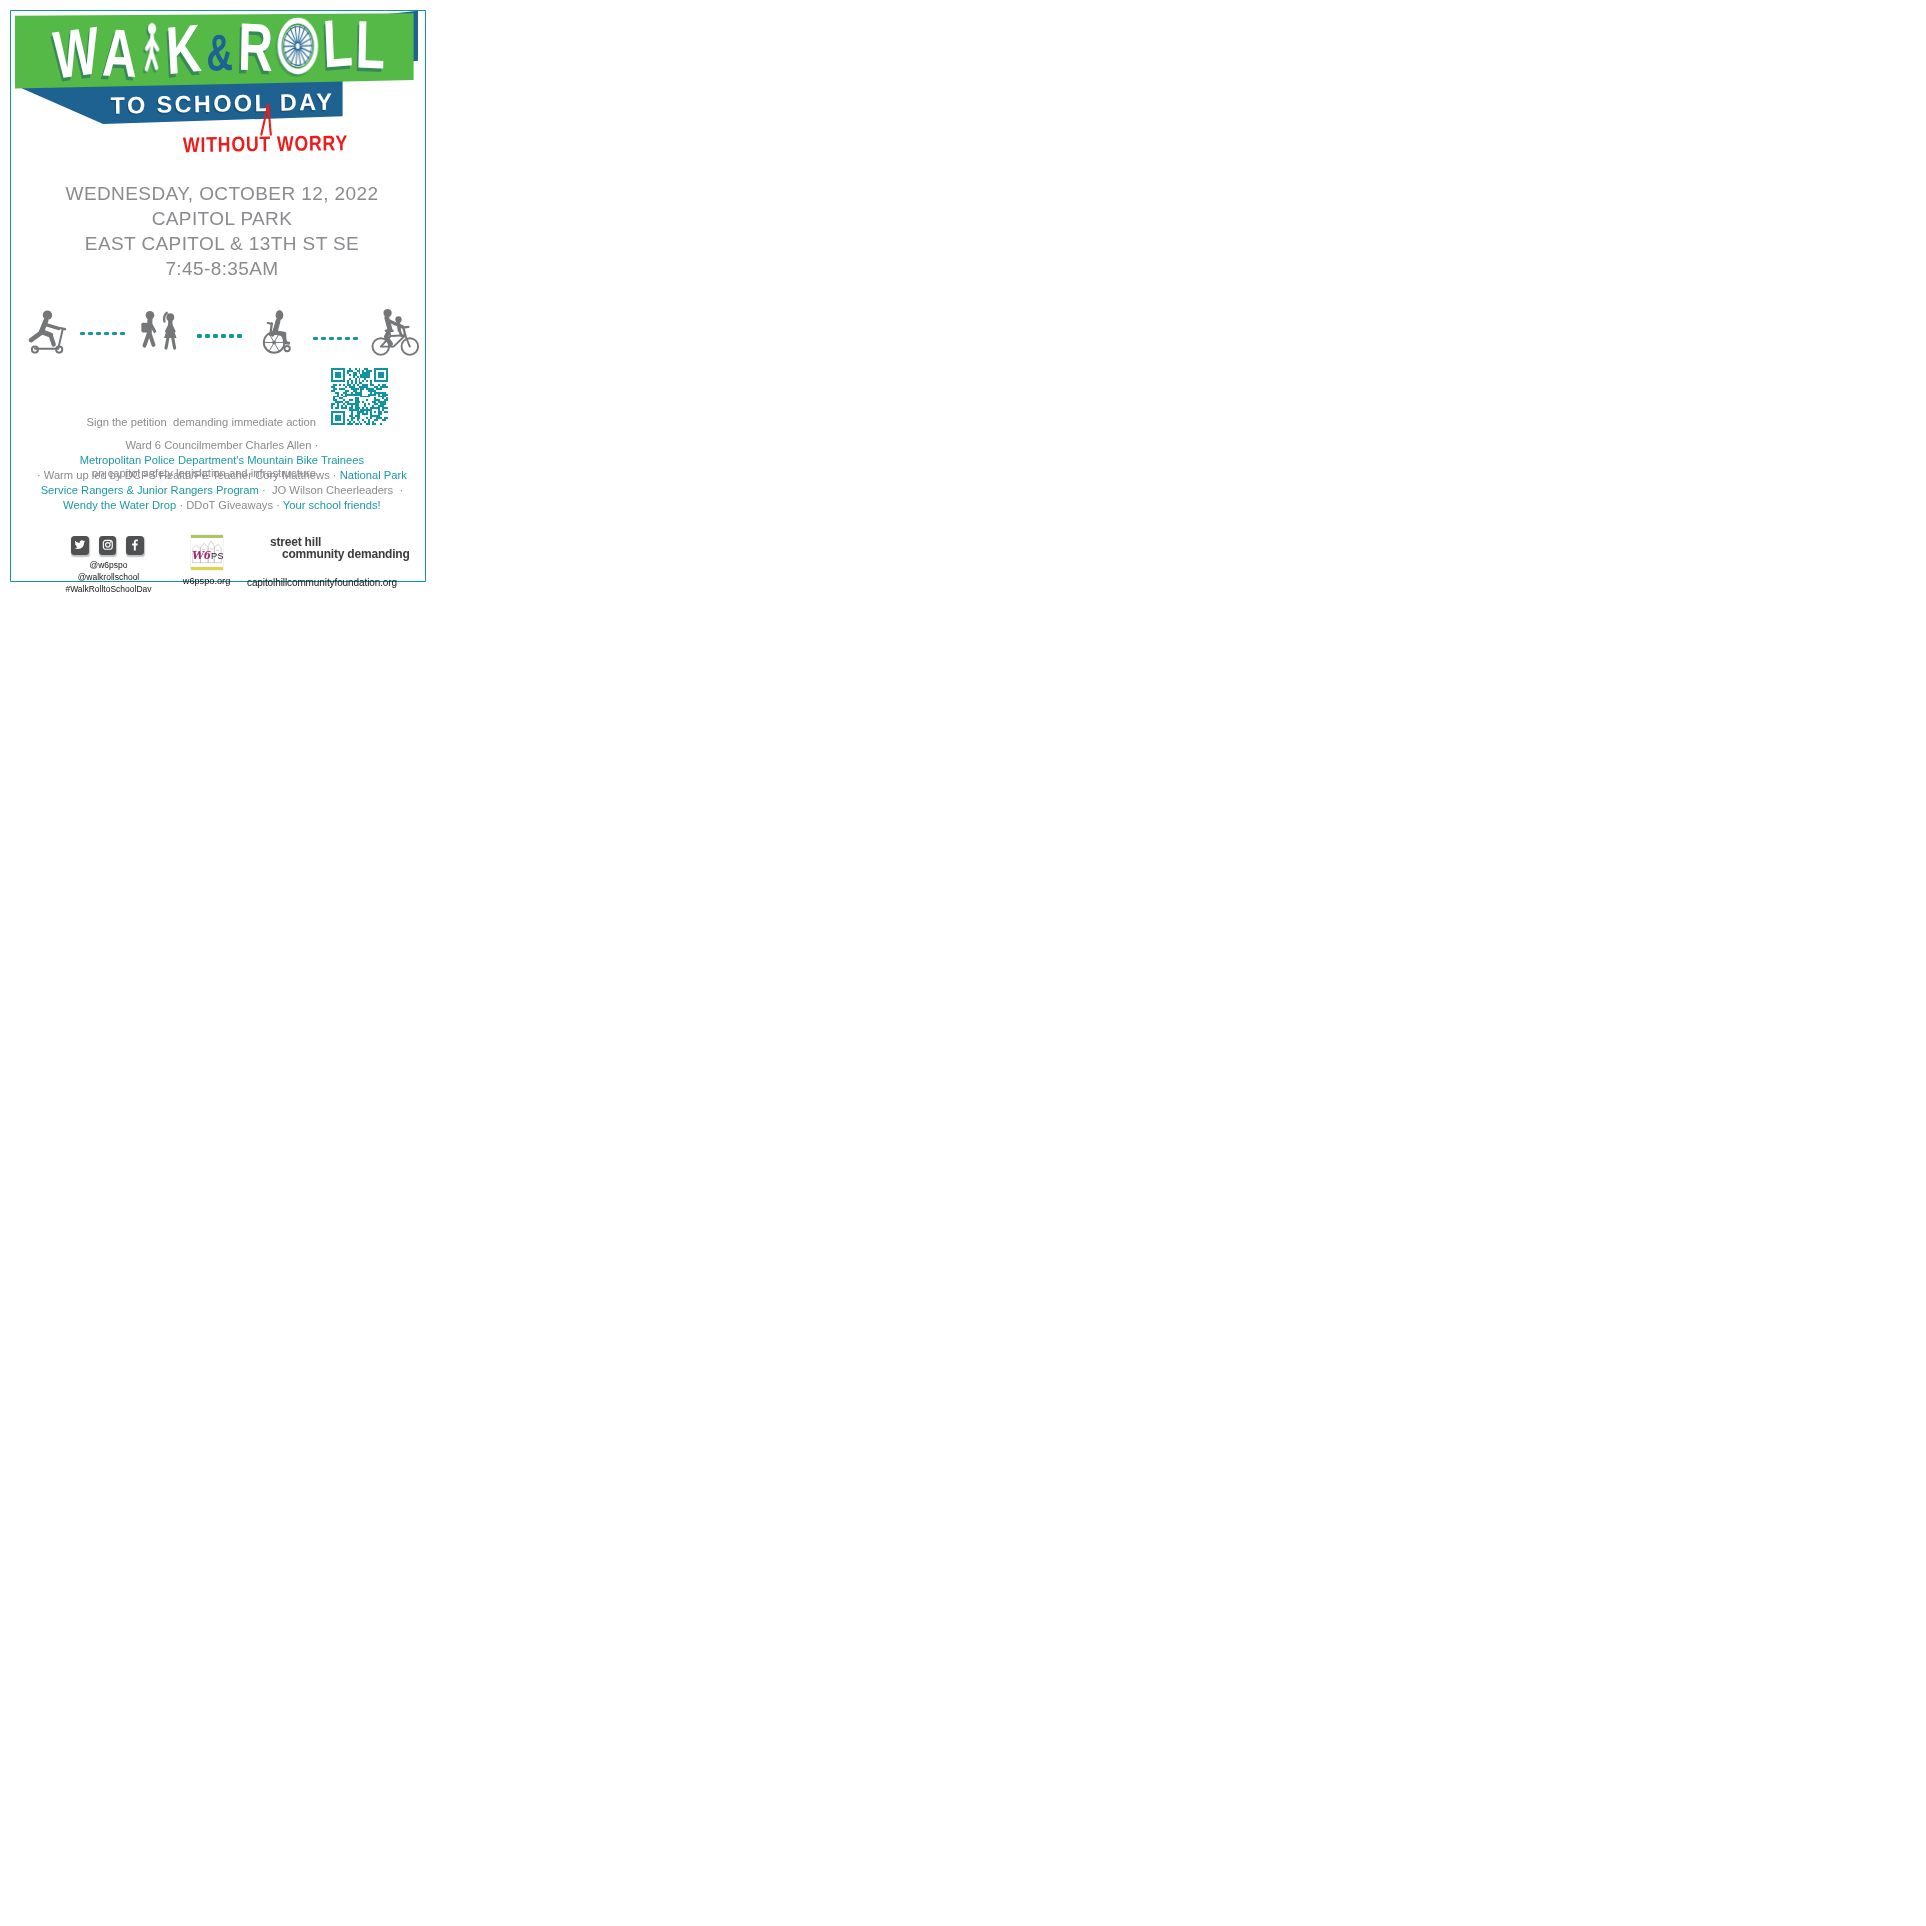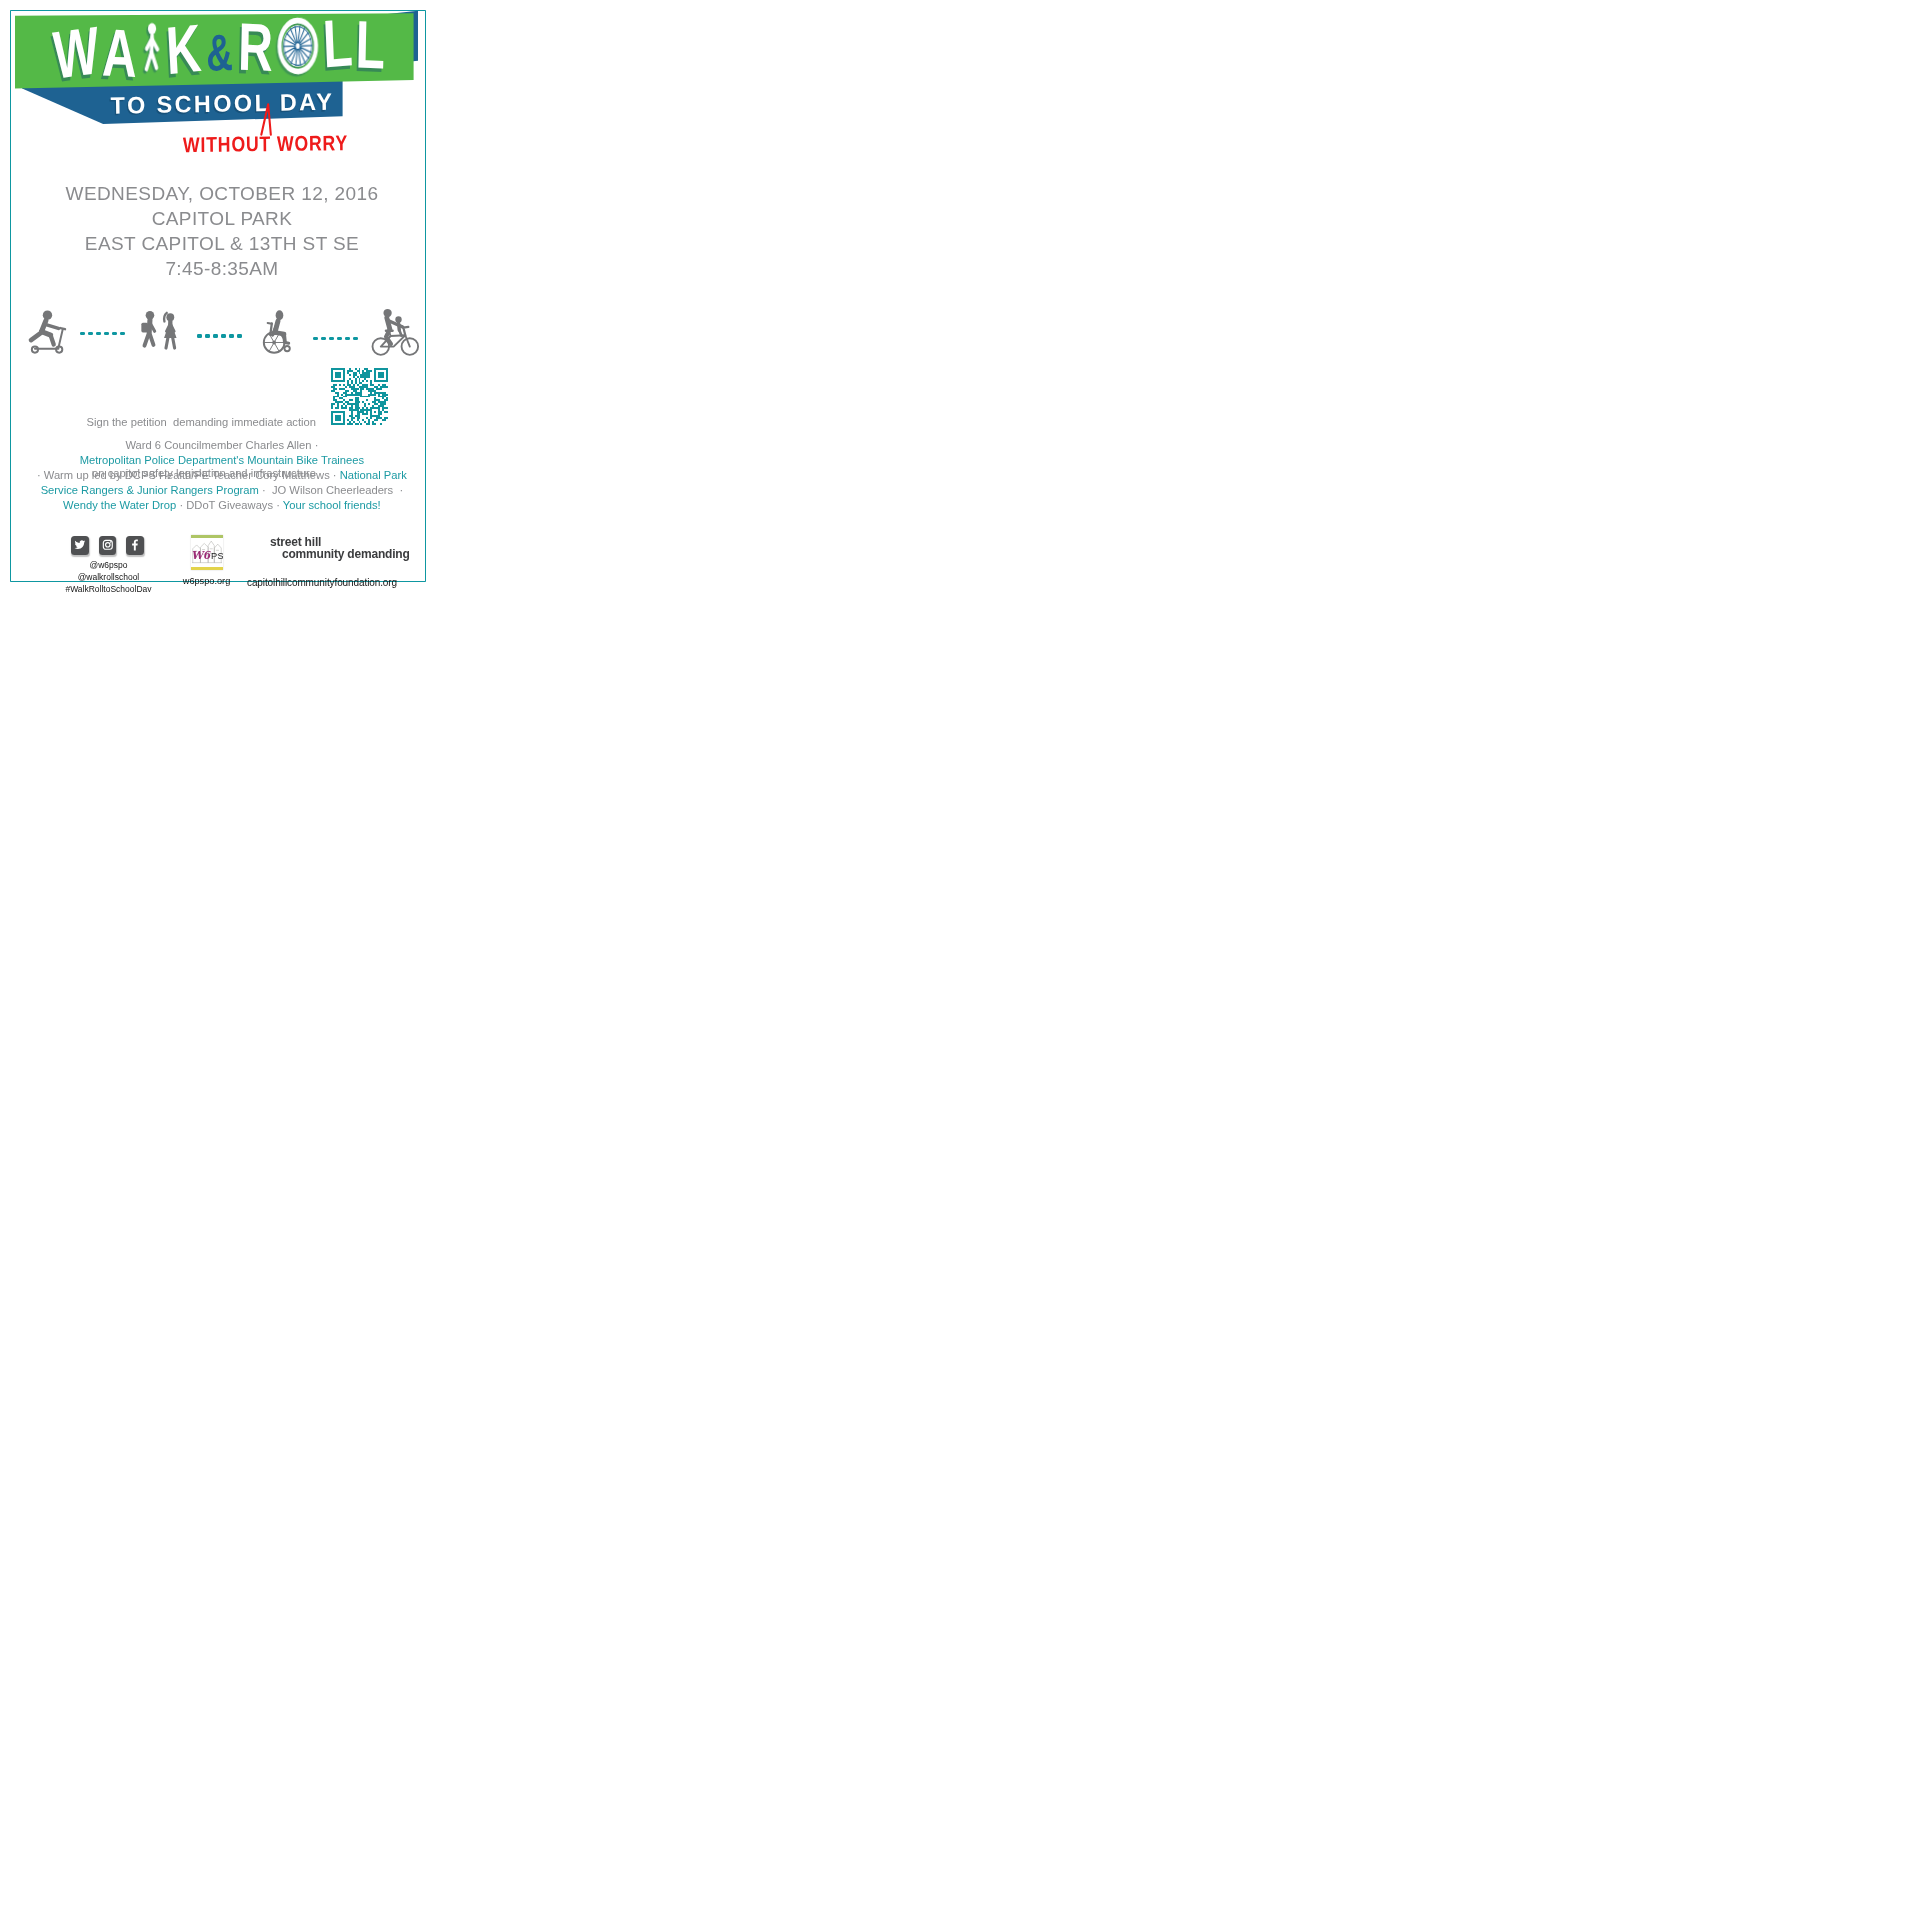--- a/index.html
+++ b/index.html
@@ -137,21 +137,21 @@
   </div>
 
   <div class="caret">
     <svg width="23" height="35" viewBox="0 0 60 92">
       <path d="M37,6 L19,86 M37,6 L44,86" stroke="#EE1B1B" stroke-width="5.5" stroke-linecap="round" fill="none"></path>
     </svg>
   </div>
   <div class="annotation">WITHOUT WORRY</div>
 
   <div class="event">
-    <div>WEDNESDAY, OCTOBER 12, 2016</div>
+    <div>WEDNESDAY, OCTOBER 12, 2022</div>
     <div>CAPITOL PARK</div>
     <div>EAST CAPITOL &amp; 13TH ST SE</div>
     <div>7:45-8:35AM</div>
   </div>
 
   <div class="transport">
     <span>
       <svg viewBox="0 0 110 120" width="43" height="49" fill="currentColor" stroke="currentColor">
         <circle cx="60" cy="13" r="12" stroke="none"></circle>
         <g fill="none" stroke-linecap="round">

